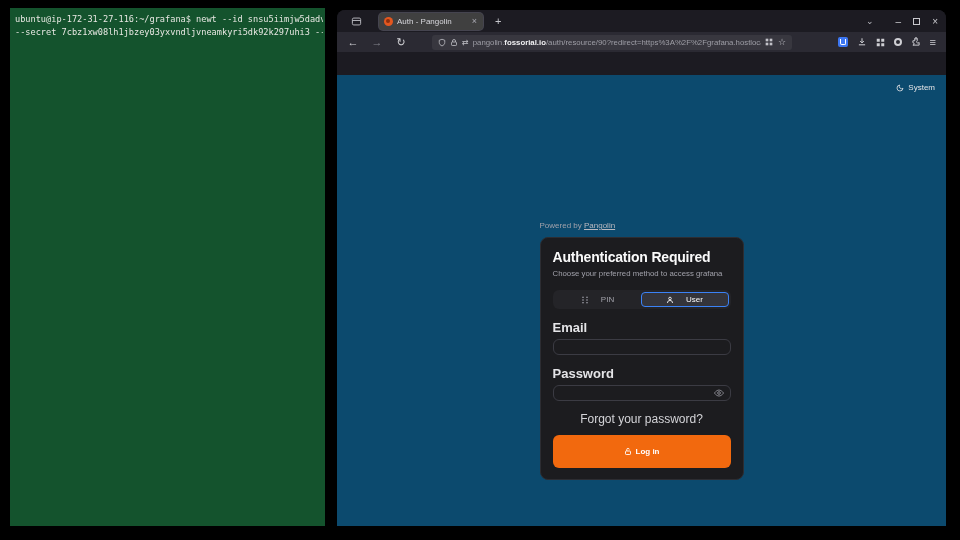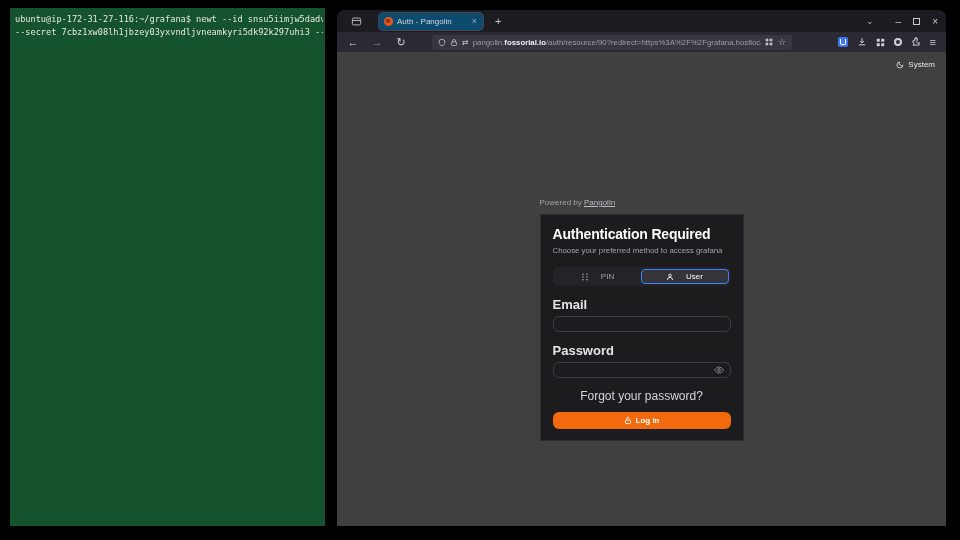--- a/index.html
+++ b/index.html
@@ -17,21 +17,21 @@
 
   
   .browser { position:absolute; left:337px; top:10px; width:609px; height:516px;
              background:#1c1b22; border-radius:8px 8px 0 0; overflow:hidden;
              display:flex; flex-direction:column; }
 
   .tabbar { height:22px; display:flex; align-items:center; padding:0 8px 0 10px;
             background:#1c1b22; flex-shrink:0; }
   .ff-view { width:18px; height:16px; display:flex; align-items:center; justify-content:center;
              color:#b9b9c0; border-radius:3px; }
-  .tab { margin-left:14px; width:104px; height:17px; background:#0c4a6e; border-radius:4px;
+  .tab { margin-left:14px; width:104px; height:17px; background:#404040; border-radius:4px;
          display:flex; align-items:center; padding:0 5px; gap:4px; box-shadow:0 0 0 1px #45444f; }
   .favicon { width:9px; height:9px; border-radius:50%; background:#e3571f; flex-shrink:0;
              position:relative; }
   .favicon::after { content:""; position:absolute; left:2px; top:2px; width:4px; height:4px;
                     border-radius:50%; background:#8c2f0e; }
   .tab-title { font-size:8px; color:#d7d7dc; white-space:nowrap; overflow:hidden; flex:1; }
   .tab-close { font-size:9px; color:#a9a9b2; line-height:1; padding:0 1px; }
   .newtab { margin-left:9px; color:#c6c6cc; font-size:11px; line-height:1; padding:0 3px; }
   .tabbar-spacer { flex:1; }
   .chev { color:#b9b9c0; font-size:9px; margin-right:22px; }
@@ -55,45 +55,45 @@
   .star { font-size:9px; color:#c2c2c8; }
   .ext-icons { margin-left:auto; display:flex; align-items:center; gap:9px; }
   .ext-blue { width:10px; height:10px; border-radius:2px; background:#3c76f2; position:relative; }
   .ext-blue::after { content:""; position:absolute; left:2.5px; top:2px; width:4px; height:5px;
                      border:1px solid #fff; border-top:none; border-radius:0 0 2px 2px; }
   .ring { width:8px; height:8px; border-radius:50%; border:2px solid #cfcfd4; }
   .hamb { font-size:11px; color:#cfcfd4; line-height:1; }
   .icn { color:#cfcfd4; display:flex; align-items:center; }
 
   
-  .content { flex:1; background:#404040; position:relative; }
+  .content { flex:1; background:#0c4a6e; position:relative;margin-top:23px; }
   .theme-toggle { position:absolute; top:8px; right:11px; display:flex; align-items:center;
                   gap:4px; color:#e4e4e7; font-size:8px; }
   .centercol { position:absolute; left:50%; top:146px; transform:translateX(-50%);
                width:204px; }
   .powered { font-size:8px; color:#a1a1aa; margin-bottom:7px; }
   .powered a { color:#b9b9c0; text-decoration:underline; }
 
-  .card { background:#1c1c1f; border:1px solid #2d2d32; border-radius:0; padding:11px 12px; }
+  .card { background:#1c1c1f; border:1px solid #2d2d32; border-radius:8px; padding:11px 12px; }
   .card-title { font-size:14px; font-weight:bold; color:#fafafa; letter-spacing:-0.2px; }
   .card-sub { font-size:7.8px; color:#a1a1aa; margin-top:4px; }
 
   .method-tabs { margin-top:12px; background:#242428; border-radius:6px; padding:2px;
                  display:flex; height:19px; }
   .mtab { flex:1; display:flex; align-items:center; justify-content:center; gap:12px;
           font-size:8px; color:#a1a1aa; border-radius:4px; }
   .mtab.active { background:#34343a; border:1px solid #3b82f6; color:#fafafa; }
 
   .field-label { margin-top:11px; font-size:13px; font-weight:bold; color:#e4e4e7; }
   .tinput { margin-top:4px; height:16px; border:1px solid #3b3b43; border-radius:6px;
             background:transparent; position:relative; }
   .eye { position:absolute; right:6px; top:50%; transform:translateY(-50%); color:#9a9aa2;
          display:flex; }
   .forgot { margin-top:11px; text-align:center; font-size:12px; color:#d4d4d8; }
-  .login-btn { margin-top:9px; height:17px; border-radius:6px; background:#f2690e;
+  .login-btn { margin-top:9px; height:33px; border-radius:6px; background:#f2690e;
                display:flex; align-items:center; justify-content:center; gap:4px;
                color:#fff; font-size:8px; font-weight:bold; }
 </style>
 </head>
 <body>
 
 <div class="terminal">
   <div class="term-line">ubuntu@ip-172-31-27-116:~/grafana$ newt --id snsu5iimjw5dadv</div>
   <div class="term-line">--secret 7cbz1xw08lh1jbzey03yxvndljvneamkyri5dk92k297uhi3 --e</div>
 </div>

